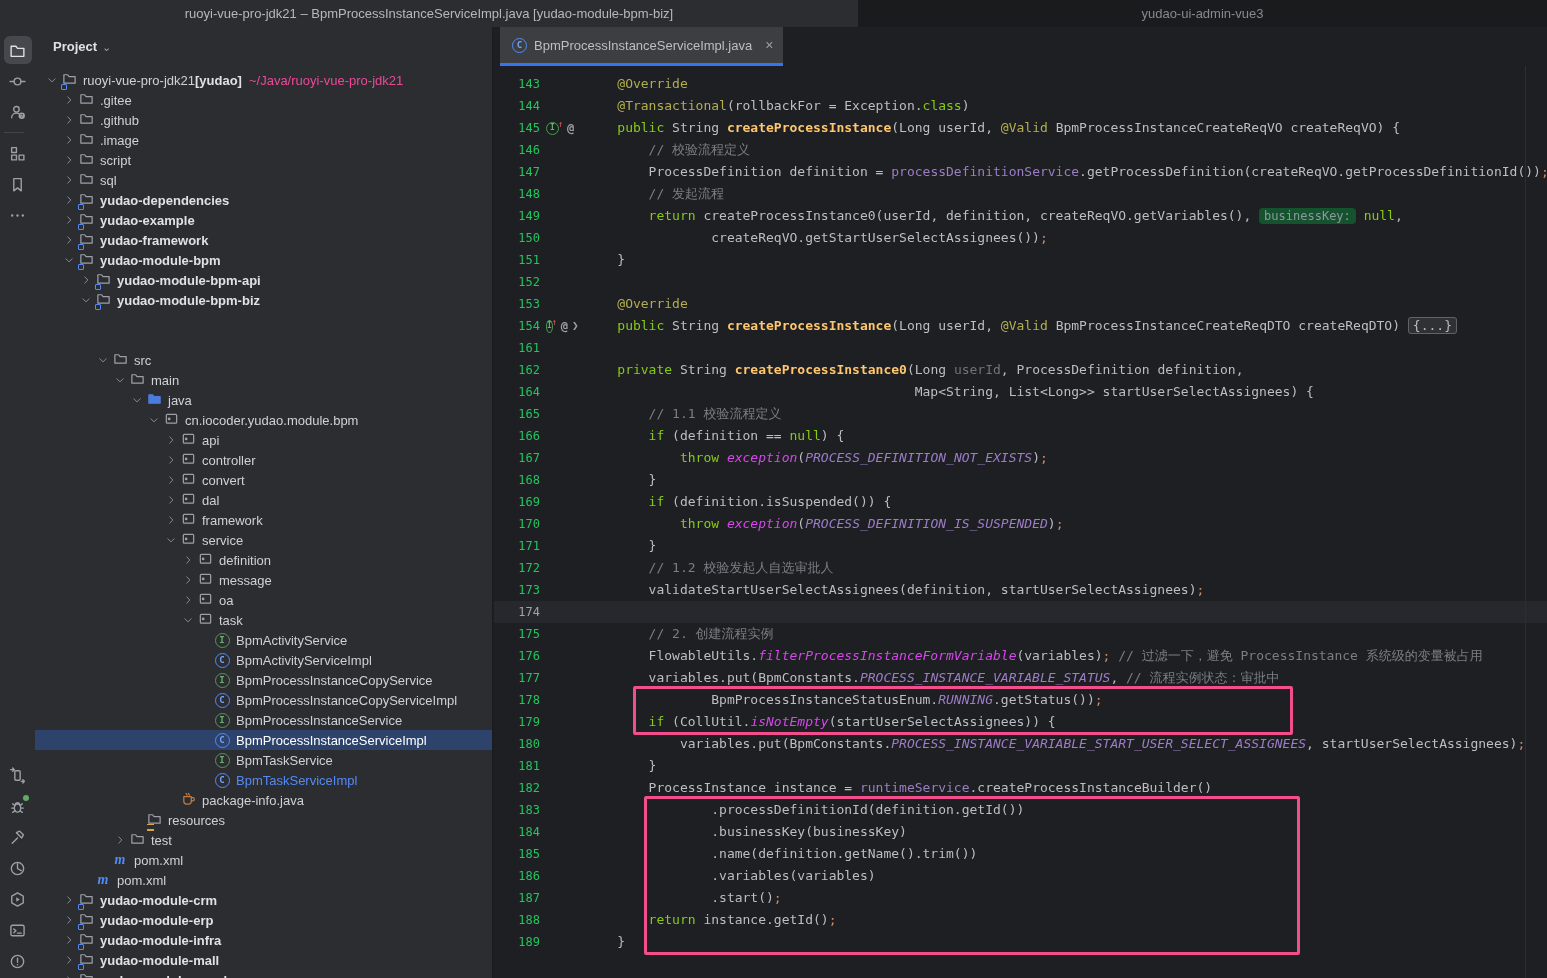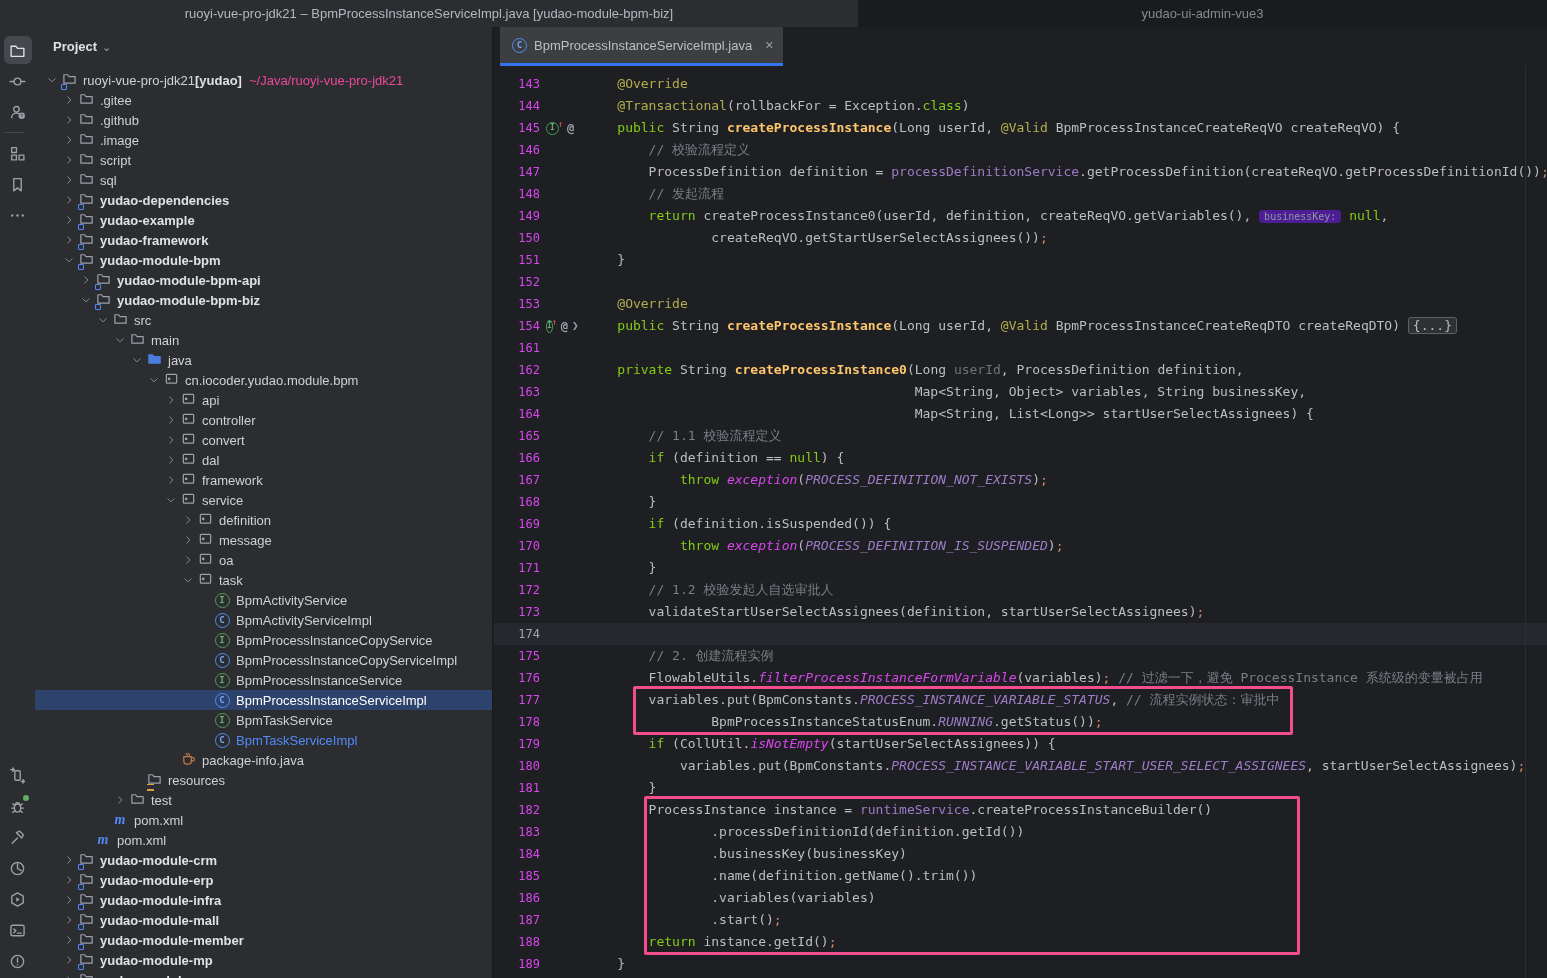--- a/index.html
+++ b/index.html
@@ -47,36 +47,36 @@
 
   .editor { position:absolute; top:27px; left:494px; width:1053px; height:951px; background:#1e1f22; }
   .tabbar { height:39px; background:#1e1f22; display:flex; align-items:flex-end; }
   .tab { height:39px; background:#3c3e41; display:flex; align-items:center; padding:0 10px 0 12px;
     gap:7px; color:#bcbec4; font-size:13px; border-bottom:3px solid #3574f0; margin-left:6px; }
   .tab .close { color:#9da0a8; font-size:14px; margin-left:6px; }
   .ebody { position:relative; width:1053px; height:912px; overflow:hidden;
     font-family:"DejaVu Sans Mono",monospace; font-size:13px; padding-top:7px; }
   .cl { height:22px; line-height:22px; display:flex; white-space:pre; }
   .cl.cur { background:#26282e; }
-  .ln { width:46px; text-align:right; color:#d946ef; flex:none; font-size:12px; }
+  .ln { width:46px; text-align:right; color:#22c55e; flex:none; font-size:12px; }
   .cl.cur .ln { color:#a1a3ab; }
   .gi { width:36px; flex:none; display:inline-flex; align-items:center; justify-content:flex-start;
     padding-left:6px; gap:2px; position:relative; }
   .cd { padding-left:10px; flex:1; overflow:hidden; }
   .t-tx { color:#bcbec4; }
   .t-kw { color:#84cc16; }
   .t-me { color:#ffc66d; font-weight:bold; }
   .t-an { color:#b3ae4f; }
   .t-cm { color:#7a7e85; }
   .t-fi { color:#9d7cc8; }
   .t-co { color:#9d7cc8; font-style:italic; }
   .t-sm { color:#d946ef; font-style:italic; }
   .t-gy { color:#6f737a; }
   .t-se { color:#cf8e6d; }
-  .t-in { background:#4c1d95; color:#9096a1; border-radius:4px; padding:1px 5px; font-size:10px; }
+  .t-in { background:#14532d; color:#9096a1; border-radius:4px; padding:1px 5px; font-size:12px; }
   .t-fd { border:1px solid #5f6368; background:#2f3134; border-radius:3px; padding:0 4px;
     color:#bcbec4; }
   .g-ovr { width:13px; height:13px; border:1.2px solid #499c54; border-radius:50%; color:#6aac70;
     font-size:8px; font-weight:bold; display:inline-flex; align-items:center; justify-content:center; }
   .g-up { color:#db5c5c; font-size:9px; position:relative; top:-4px; left:-3px; width:4px; }
   .g-at { color:#9da0a8; font-size:12px; font-weight:bold; }
   .g-fold { color:#9da0a8; font-size:11px; margin-left:2px; }
   .marginline { position:absolute; top:0; left:1031px; width:1px; height:912px; background:#2c2e33; }
   .pinkbox { position:absolute; border:3px solid #f24d8c; border-radius:2px; pointer-events:none; }
 </style>
@@ -339,21 +339,21 @@
               <path d="M3 6 L8 11 L13 6"></path>
             </svg></span>
         </span>
         <span class="ticon">
           <span style="position:relative;color:#9da0a8"><svg width="15" height="15" viewBox="0 0 16 16" fill="none" stroke="currentColor" stroke-width="1.3" stroke-linecap="round" stroke-linejoin="round">
               <path d="M2 4 h4 l1.5 2 H14 v7 H2 z"></path>
             </svg><span style="position:absolute;left:-1px;bottom:-1px;width:6px;height:6px;border:1.4px solid #548af7;background:#2b2d30;border-radius:1px"></span></span>
         </span>
         <span class="tlabel b">yudao-module-bpm-biz</span>
       </div>
-      <div class="trow" style="padding-left: 59px;">
+      <div class="trow" style="padding-left: 59px; margin-top: 40px;">
         <span class="tchev">
           <span style="color:#9da0a8"><svg width="10" height="10" viewBox="0 0 16 16" fill="none" stroke="currentColor" stroke-width="1.3" stroke-linecap="round" stroke-linejoin="round">
               <path d="M3 6 L8 11 L13 6"></path>
             </svg></span>
         </span>
         <span class="ticon">
           <span style="color:#9da0a8"><svg width="15" height="15" viewBox="0 0 16 16" fill="none" stroke="currentColor" stroke-width="1.3" stroke-linecap="round" stroke-linejoin="round">
               <path d="M2 4 h4 l1.5 2 H14 v7 H2 z M2 4 v9"></path>
             </svg></span>
         </span>
@@ -753,21 +753,20 @@
       <div class="cl"><span class="ln">147</span><span class="gi"></span><span class="cd"><span class="t-tx">        ProcessDefinition definition = </span><span class="t-fi">processDefinitionService</span><span class="t-tx">.getProcessDefinition(createReqVO.getProcessDefinitionId())</span><span class="t-se">;</span></span></div>
       <div class="cl"><span class="ln">148</span><span class="gi"></span><span class="cd"><span class="t-cm">        // 发起流程</span></span></div>
       <div class="cl"><span class="ln">149</span><span class="gi"></span><span class="cd"><span class="t-kw">        return </span><span class="t-tx">createProcessInstance0(userId, definition, createReqVO.getVariables(), </span><span class="t-in">businessKey:</span><span class="t-tx"> </span><span class="t-kw">null</span><span class="t-tx">,</span></span></div>
       <div class="cl"><span class="ln">150</span><span class="gi"></span><span class="cd"><span class="t-tx">                createReqVO.getStartUserSelectAssignees())</span><span class="t-se">;</span></span></div>
       <div class="cl"><span class="ln">151</span><span class="gi"></span><span class="cd"><span class="t-tx">    }</span></span></div>
       <div class="cl"><span class="ln">152</span><span class="gi"></span><span class="cd"></span></div>
       <div class="cl"><span class="ln">153</span><span class="gi"></span><span class="cd"><span class="t-an">    @Override</span></span></div>
       <div class="cl"><span class="ln">154</span><span class="gi"><span class="g-ovr">I</span><span class="g-up">↑</span><span class="g-at">@</span><span class="g-fold">❯</span></span><span class="cd"><span class="t-kw">    public </span><span class="t-tx">String </span><span class="t-me">createProcessInstance</span><span class="t-tx">(Long userId, </span><span class="t-an">@Valid</span><span class="t-tx"> BpmProcessInstanceCreateReqDTO createReqDTO) </span><span class="t-fd">{...}</span></span></div>
       <div class="cl"><span class="ln">161</span><span class="gi"></span><span class="cd"></span></div>
       <div class="cl"><span class="ln">162</span><span class="gi"></span><span class="cd"><span class="t-kw">    private </span><span class="t-tx">String </span><span class="t-me">createProcessInstance0</span><span class="t-tx">(Long </span><span class="t-gy">userId</span><span class="t-tx">, ProcessDefinition definition,</span></span></div>
-      <div class="cl"><span class="ln">163</span><span class="gi"></span><span class="cd"><span class="t-tx">                                          Map&lt;String, Object&gt; variables, String businessKey,</span></span></div>
       <div class="cl"><span class="ln">164</span><span class="gi"></span><span class="cd"><span class="t-tx">                                          Map&lt;String, List&lt;Long&gt;&gt; startUserSelectAssignees) {</span></span></div>
       <div class="cl"><span class="ln">165</span><span class="gi"></span><span class="cd"><span class="t-cm">        // 1.1 校验流程定义</span></span></div>
       <div class="cl"><span class="ln">166</span><span class="gi"></span><span class="cd"><span class="t-kw">        if </span><span class="t-tx">(definition == </span><span class="t-kw">null</span><span class="t-tx">) {</span></span></div>
       <div class="cl"><span class="ln">167</span><span class="gi"></span><span class="cd"><span class="t-kw">            throw </span><span class="t-sm">exception</span><span class="t-tx">(</span><span class="t-co">PROCESS_DEFINITION_NOT_EXISTS</span><span class="t-tx">)</span><span class="t-se">;</span></span></div>
       <div class="cl"><span class="ln">168</span><span class="gi"></span><span class="cd"><span class="t-tx">        }</span></span></div>
       <div class="cl"><span class="ln">169</span><span class="gi"></span><span class="cd"><span class="t-kw">        if </span><span class="t-tx">(definition.isSuspended()) {</span></span></div>
       <div class="cl"><span class="ln">170</span><span class="gi"></span><span class="cd"><span class="t-kw">            throw </span><span class="t-sm">exception</span><span class="t-tx">(</span><span class="t-co">PROCESS_DEFINITION_IS_SUSPENDED</span><span class="t-tx">)</span><span class="t-se">;</span></span></div>
       <div class="cl"><span class="ln">171</span><span class="gi"></span><span class="cd"><span class="t-tx">        }</span></span></div>
       <div class="cl"><span class="ln">172</span><span class="gi"></span><span class="cd"><span class="t-cm">        // 1.2 校验发起人自选审批人</span></span></div>
       <div class="cl"><span class="ln">173</span><span class="gi"></span><span class="cd"><span class="t-tx">        validateStartUserSelectAssignees(definition, startUserSelectAssignees)</span><span class="t-se">;</span></span></div>

